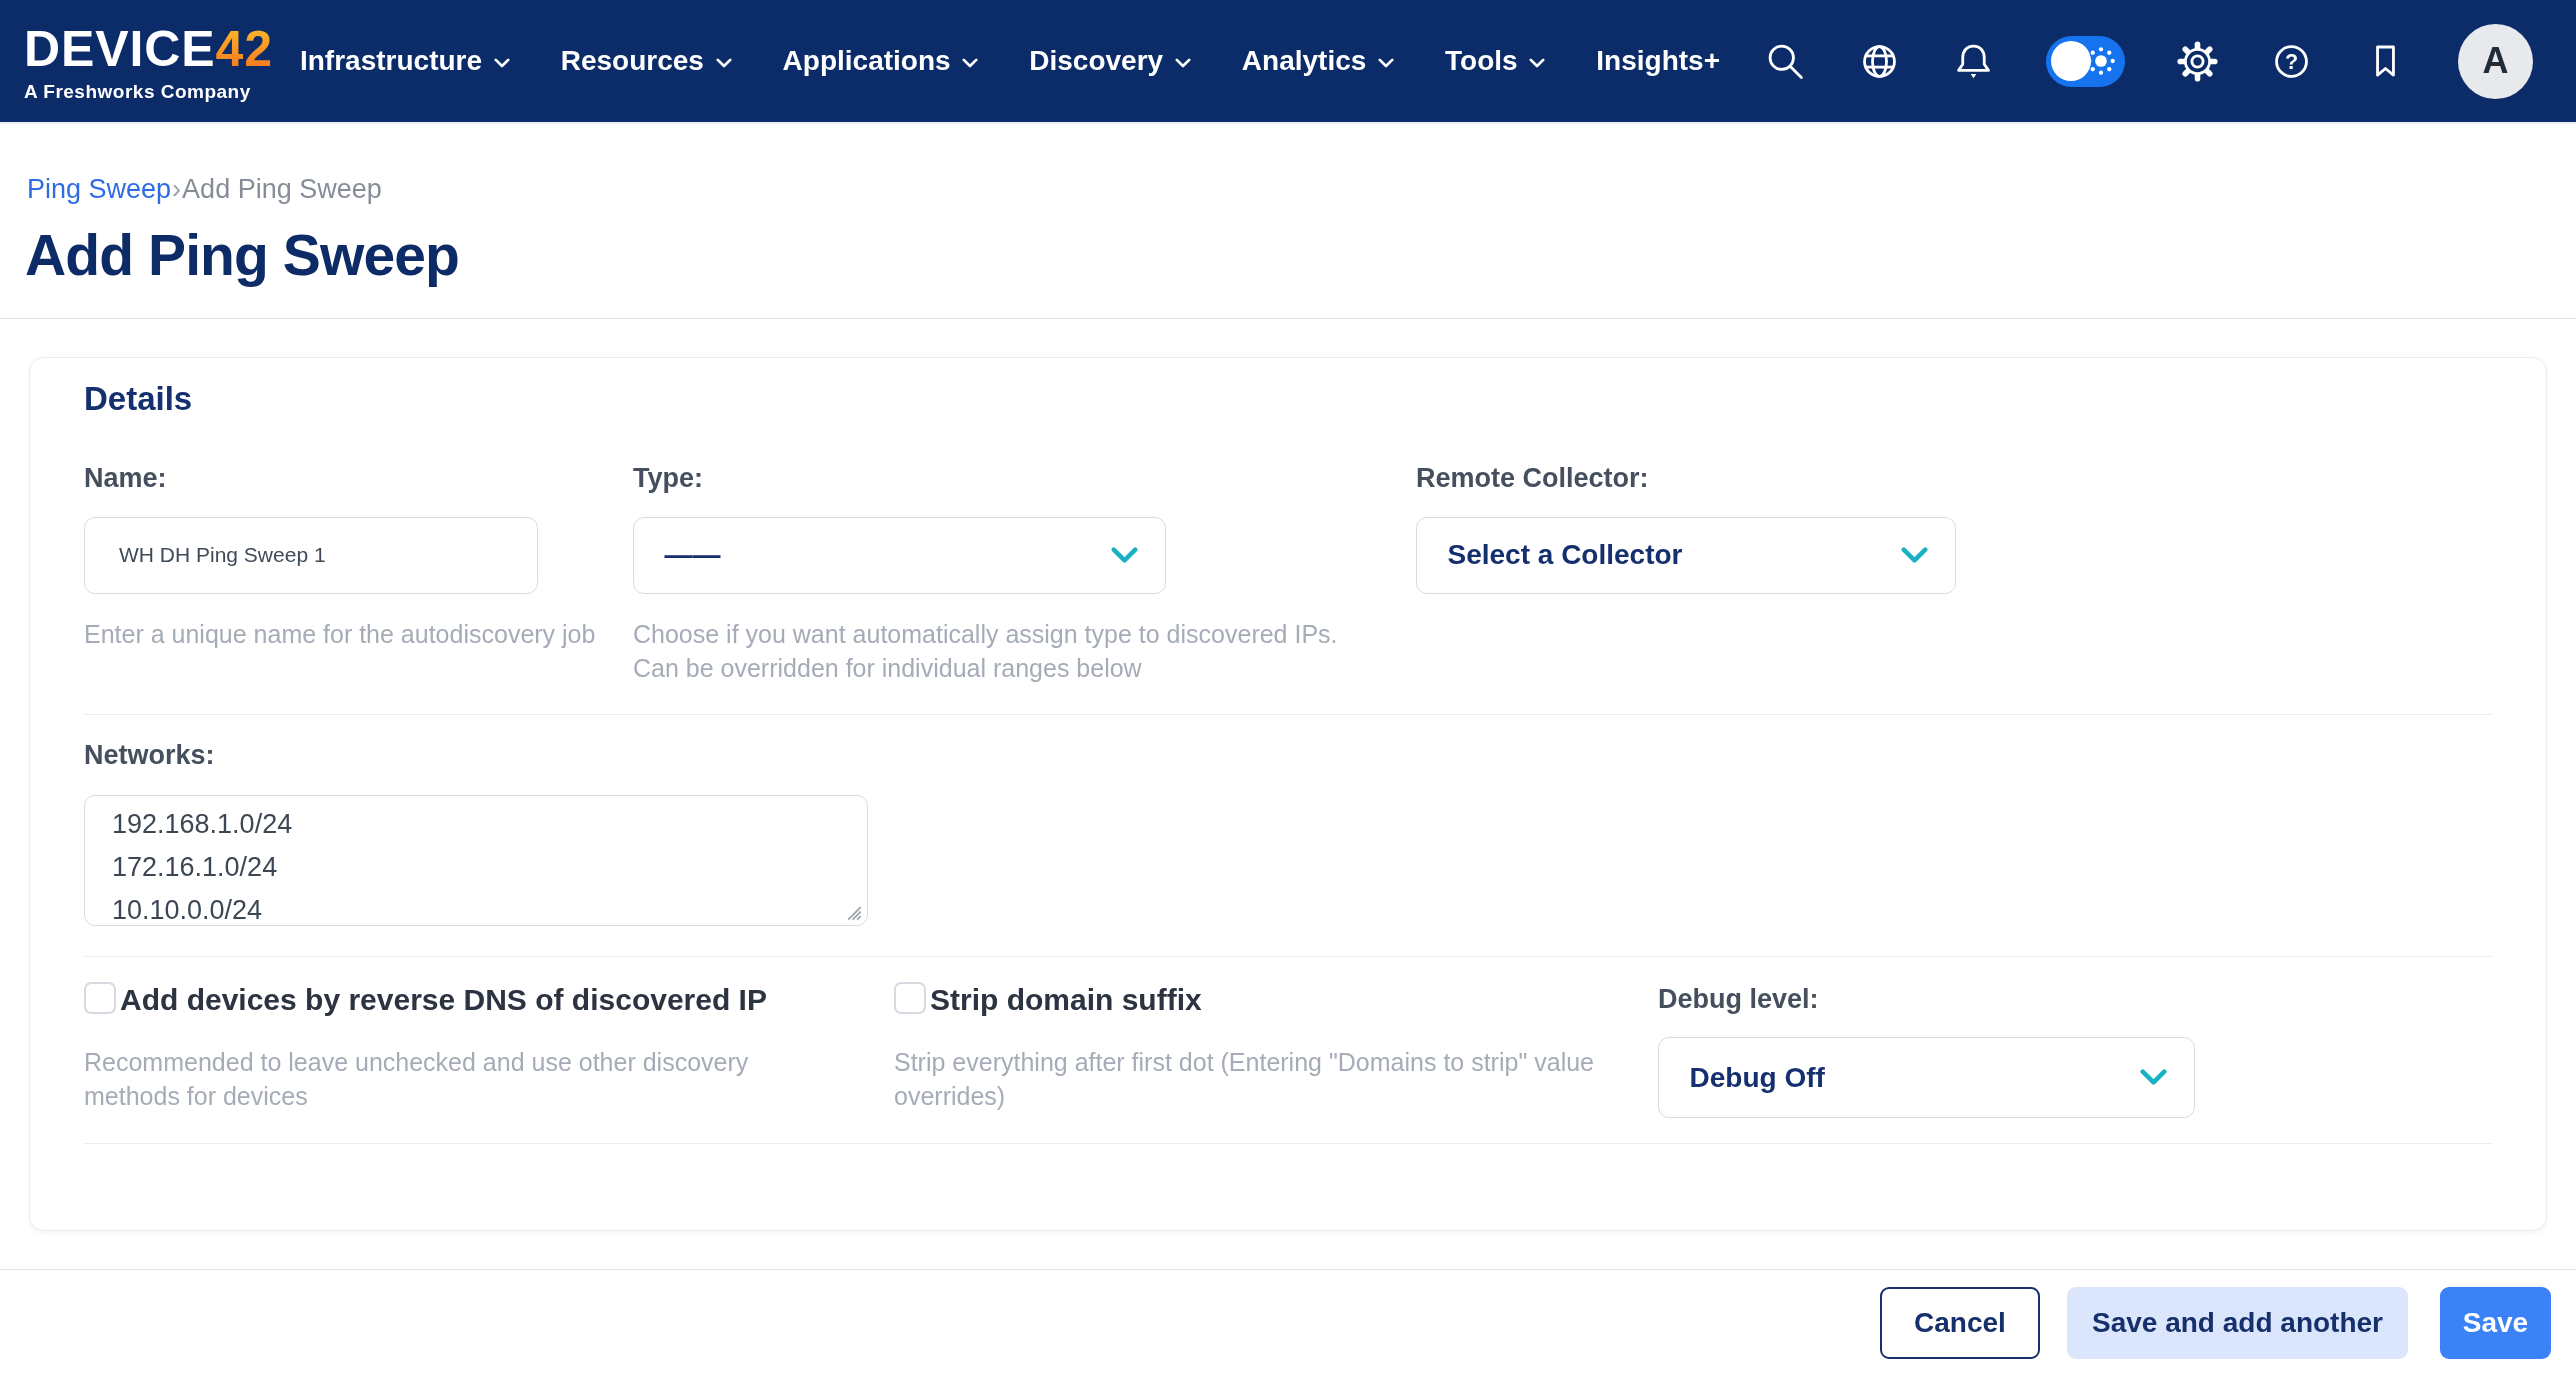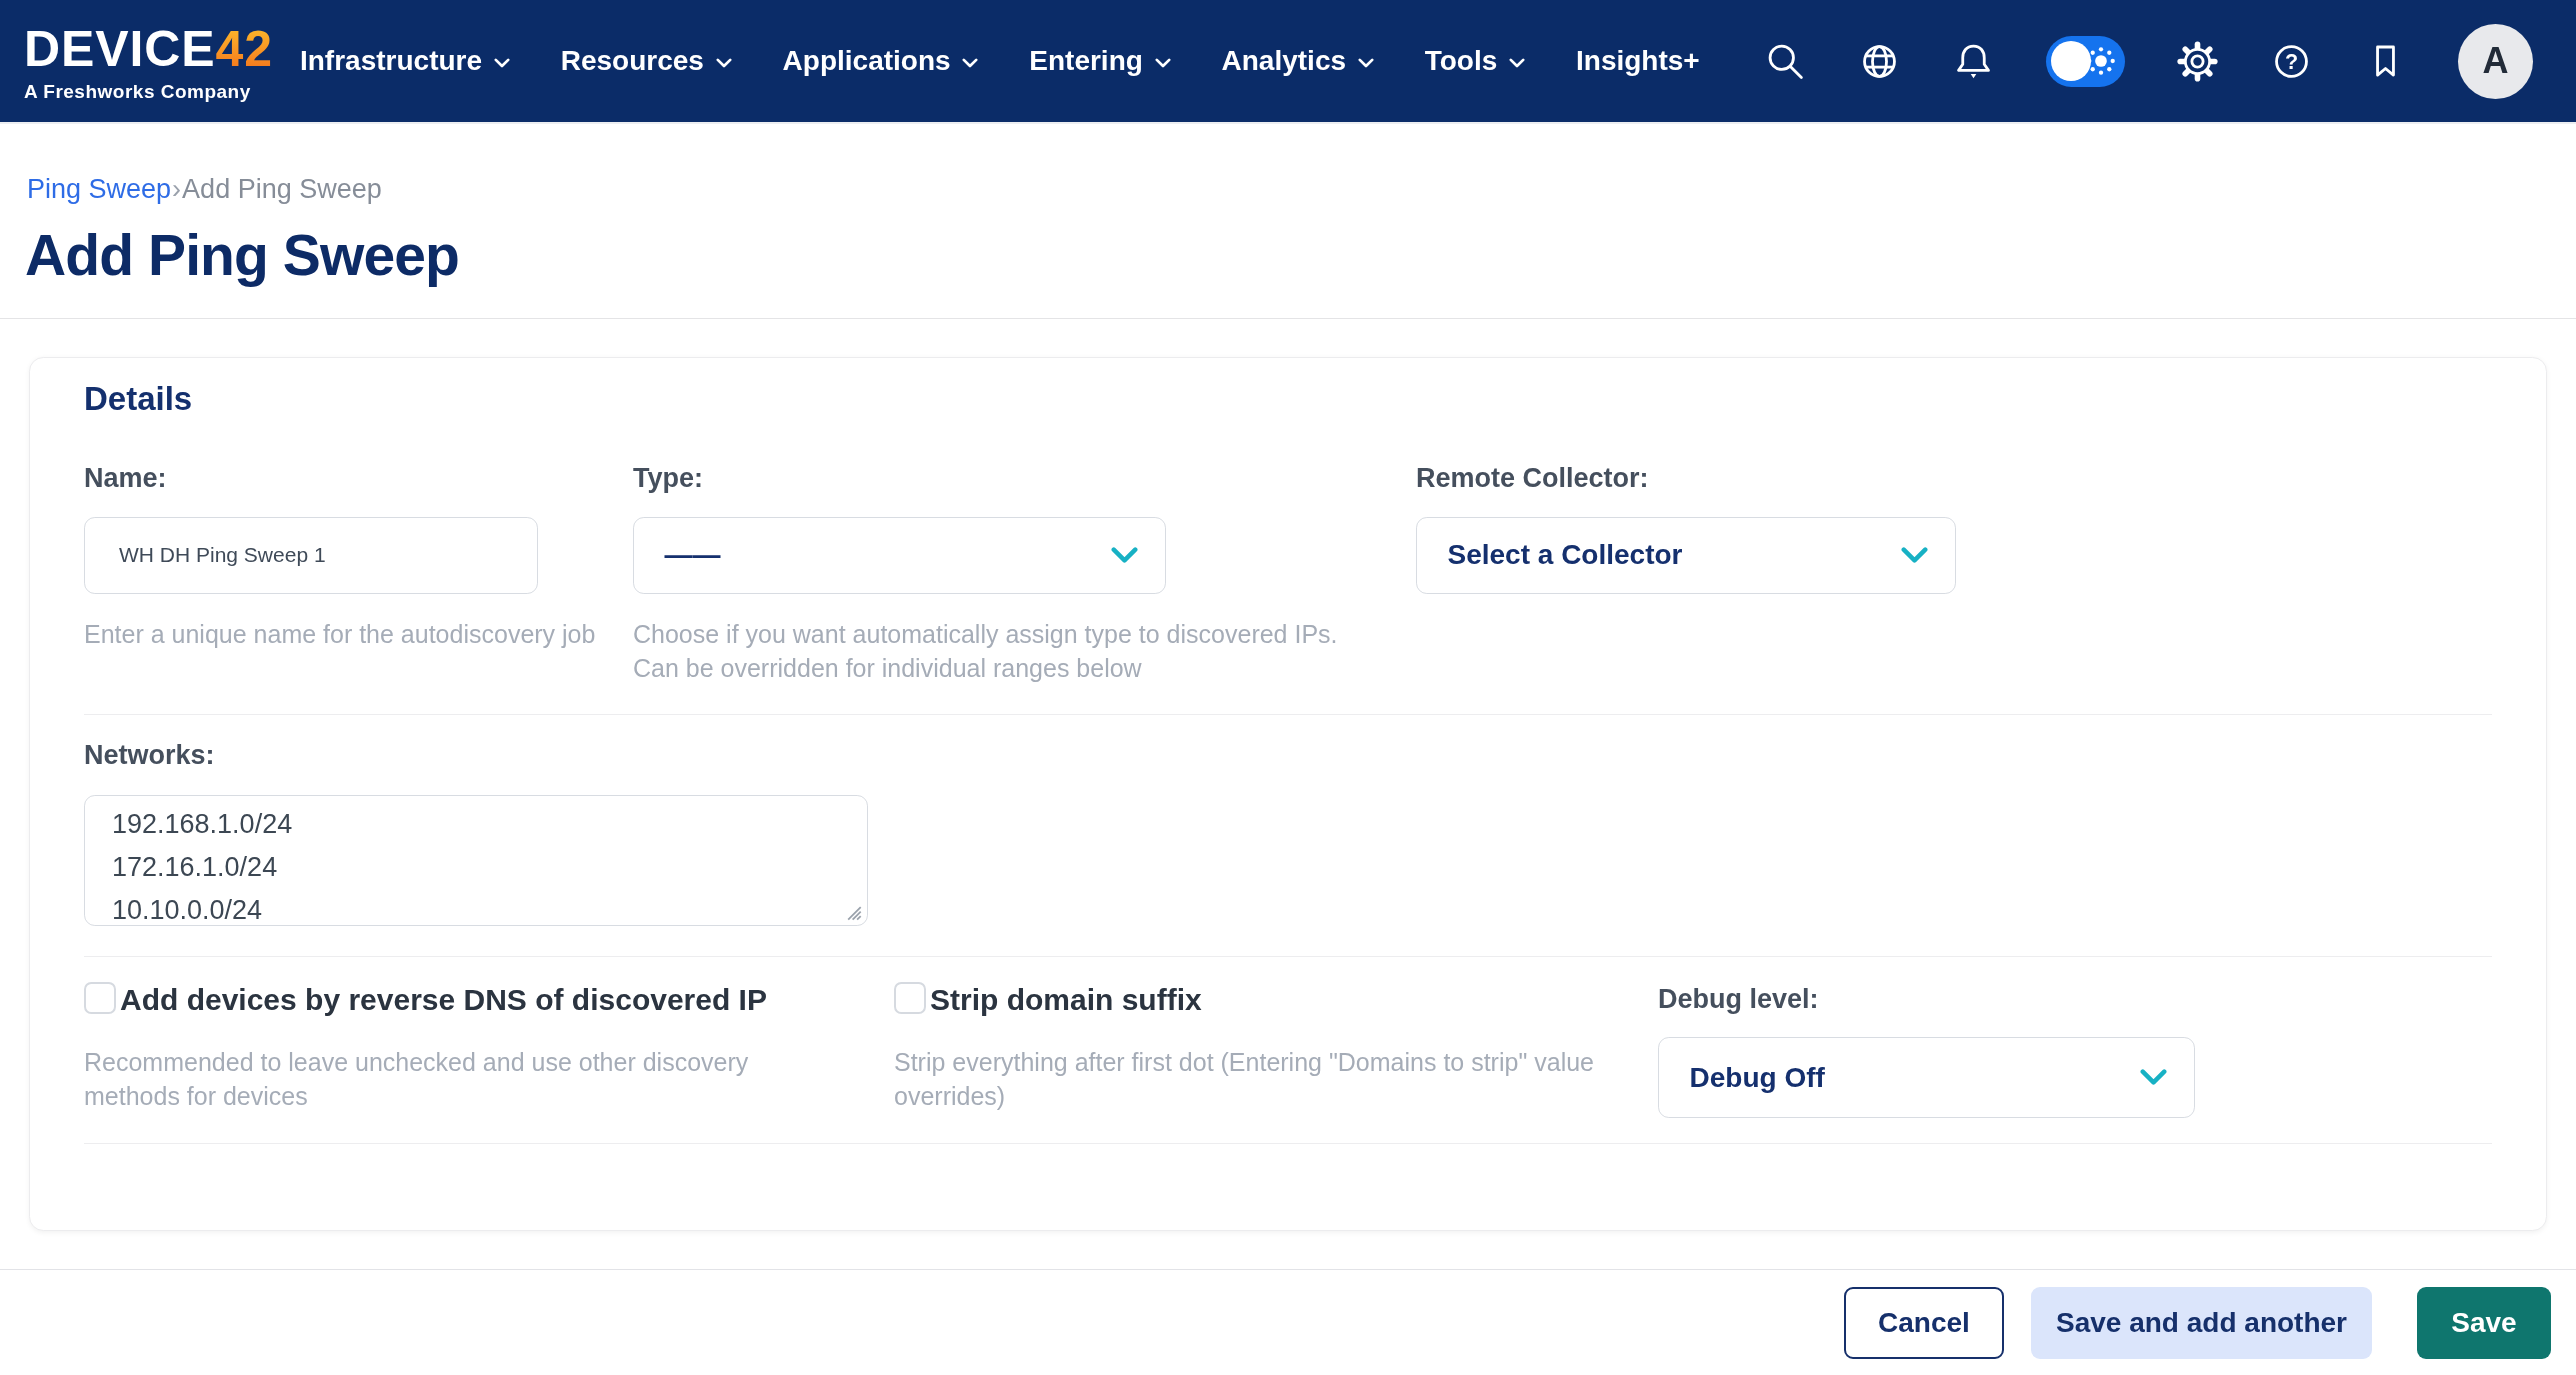--- a/index.html
+++ b/index.html
@@ -87,21 +87,21 @@
 
   
   .footer { position:absolute; left:0; right:0; bottom:0; height:106px; background:#ffffff;
     border-top:1.8px solid #e2e3e7; display:flex; align-items:center; justify-content:flex-end;
     padding-right:25px; gap:0; z-index:5; }
   .btn { height:72px; border-radius:9px; font-family:"Liberation Sans", sans-serif;
     font-size:28px; font-weight:700; display:flex; align-items:center; justify-content:center;
     cursor:pointer; border:none; }
   .btn-cancel { width:160px; background:#ffffff; border:2.7px solid #16306b; color:#16306b; }
   .btn-save-add { width:341px; background:#dbe5fb; color:#16306b; margin-left:27px; }
-  .btn-save { width:134px; background:#0f766e; color:#ffffff; margin-left:45px; }
+  .btn-save { width:111px; background:#3b82f6; color:#ffffff; margin-left:32px; }
 </style>
 </head>
 <body>
 
 <div class="navbar">
   <div class="logo">
     <div class="logo-word">
         <span>DEVIC</span>
         <span>E</span>
         <span class="logo-42">42</span>
@@ -122,21 +122,21 @@
           <polyline points="2,2 9,9 16,2" fill="none" stroke="#ffffff" stroke-width="3" stroke-linecap="round" stroke-linejoin="round"></polyline>
         </svg>
     </div>
     <div class="nav-item">
       <span>Applications</span>
       <svg width="16" height="10.8" viewBox="0 0 18 12">
           <polyline points="2,2 9,9 16,2" fill="none" stroke="#ffffff" stroke-width="3" stroke-linecap="round" stroke-linejoin="round"></polyline>
         </svg>
     </div>
     <div class="nav-item">
-      <span>Entering</span>
+      <span>Discovery</span>
       <svg width="16" height="10.8" viewBox="0 0 18 12">
           <polyline points="2,2 9,9 16,2" fill="none" stroke="#ffffff" stroke-width="3" stroke-linecap="round" stroke-linejoin="round"></polyline>
         </svg>
     </div>
     <div class="nav-item">
       <span>Analytics</span>
       <svg width="16" height="10.8" viewBox="0 0 18 12">
           <polyline points="2,2 9,9 16,2" fill="none" stroke="#ffffff" stroke-width="3" stroke-linecap="round" stroke-linejoin="round"></polyline>
         </svg>
     </div>

